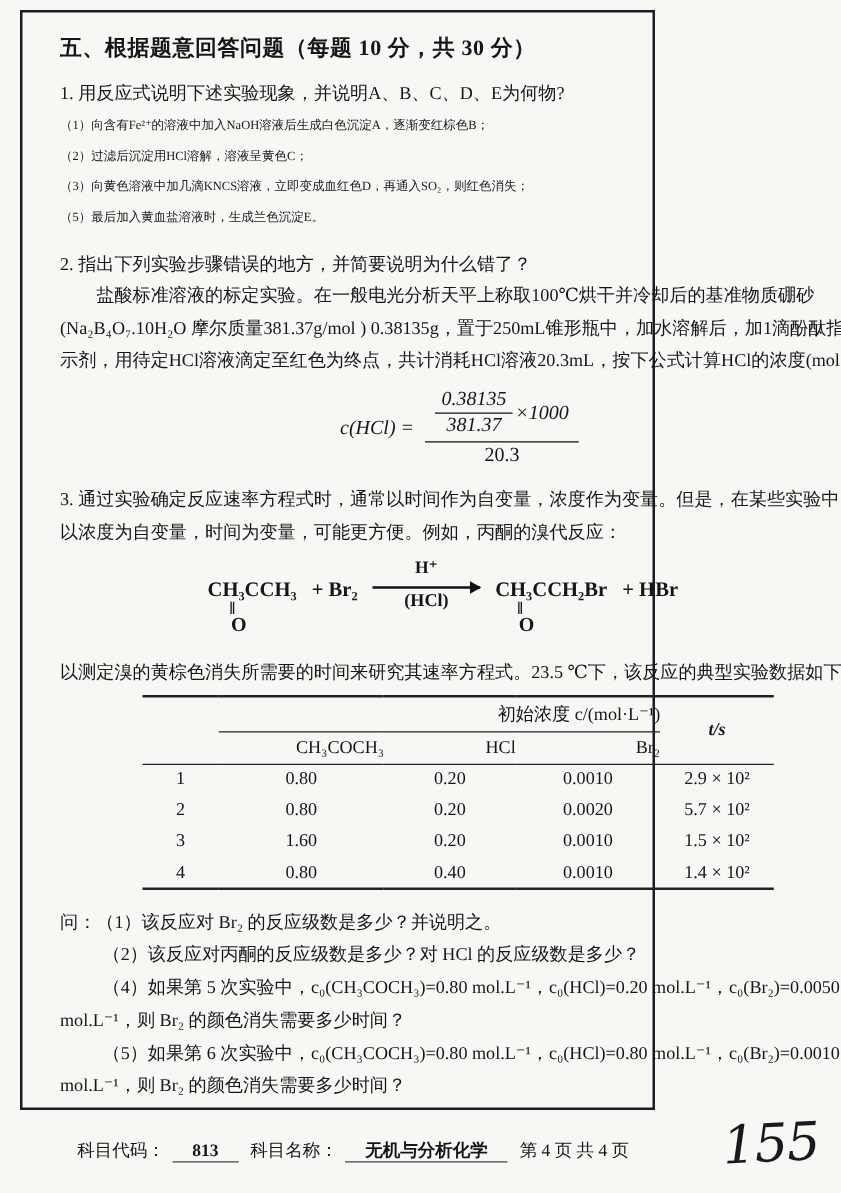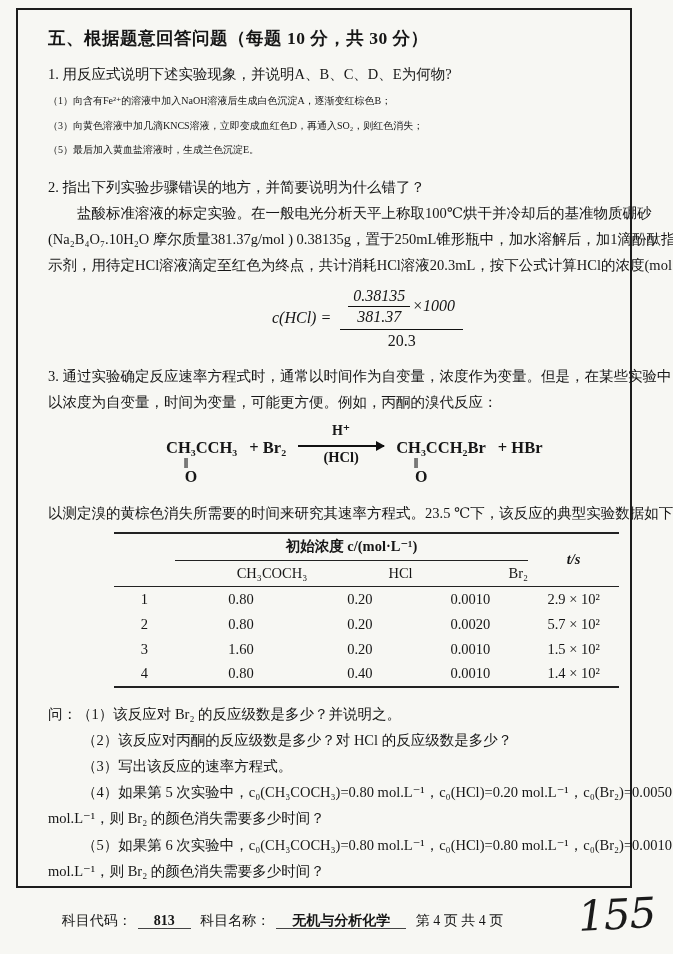--- a/index.html
+++ b/index.html
@@ -7,21 +7,21 @@
   body {
     width: 673px; height: 954px;
     background: #f7f7f3;
     font-family: "Liberation Serif", "DejaVu Serif", serif;
     color: #161616;
     position: relative;
     overflow: hidden;
   }
   .frame {
     position: absolute; left: 16px; top: 8px;
-    width: 616px; height: 880px;
+    width: 508px; height: 880px;
     border: 2px solid #1d1d1d;
     padding: 10px 24px 0 30px;
     overflow: visible;
   }
   .line { white-space: nowrap; }
   .section-title {
     font-size: 17.5px; font-weight: bold;
     margin-top: 6px; letter-spacing: 0.5px;
   }
   .q-heading { font-size: 14.5px; margin-top: 15px; }
@@ -74,21 +74,21 @@
   .table-intro { font-size: 14.5px; margin-top: 19px; }
 
   
   table.dtable {
     border-collapse: collapse; margin: 9px 0 0 66px;
     width: 505px; font-size: 14.5px;
     border-top: 2.5px solid #222; border-bottom: 2.5px solid #222;
   }
   .dtable td { padding: 0; text-align: center; }
   .dtable .grow td { height: 28px; }
-  .dtable .conc-span { border-bottom: 1.5px solid #222; font-weight: bold; }
+  .dtable .conc-span { border-bottom: 1.5px solid #222; font-weight: normal; text-align: right; }
   .dtable .ts-cell { border-bottom: 1.5px solid #222; font-style: italic; font-weight: bold; }
   .dtable .srow td { height: 26px; border-bottom: 1.5px solid #222; text-align: right; }
   .dtable .drow td { height: 25px; }
   .dtable .rownum { width: 64px; }
   .dtable .c1 { width: 136px; }
   .dtable .c2 { width: 110px; }
   .dtable .c3 { width: 120px; }
   .dtable .c4 { width: 95px; }
 
   .questions { margin-top: 13px; }
@@ -115,20 +115,21 @@
 <body>
 
 <div class="frame">
 
   <div class="section-title line">五、根据题意回答问题（每题 10 分，共 30 分）</div>
 
   <div>
     <div class="q-heading line">1. 用反应式说明下述实验现象，并说明A、B、C、D、E为何物?</div>
     <div class="q1-items">
       <div class="line">（1）向含有Fe²⁺的溶液中加入NaOH溶液后生成白色沉淀A，逐渐变红棕色B；</div>
+      <div class="line">（2）过滤后沉淀用HCl溶解，溶液呈黄色C；</div>
       <div class="line">（3）向黄色溶液中加几滴KNCS溶液，立即变成血红色D，再通入SO₂，则红色消失；</div>
       <div class="line">（5）最后加入黄血盐溶液时，生成兰色沉淀E。</div>
     </div>
   </div>
 
   <div>
     <div class="q-heading line">2. 指出下列实验步骤错误的地方，并简要说明为什么错了？</div>
     <div class="q2-body">
       <div class="line first">盐酸标准溶液的标定实验。在一般电光分析天平上称取100℃烘干并冷却后的基准物质硼砂</div>
       <div class="line">(Na₂B₄O₇.10H₂O 摩尔质量381.37g/mol ) 0.38135g，置于250mL锥形瓶中，加水溶解后，加1滴酚酞指</div>
@@ -217,21 +218,20 @@
         <td>0.40</td>
         <td>0.0010</td>
         <td>1.4 × 10²</td>
       </tr>
     </tbody>
       </table>
 
     <div class="questions">
       <div class="line">问：（1）该反应对 Br₂ 的反应级数是多少？并说明之。</div>
       <div class="line ind">（2）该反应对丙酮的反应级数是多少？对 HCl 的反应级数是多少？</div>
-      <div class="line ind">（3）写出该反应的速率方程式。</div>
       <div class="line ind">（4）如果第 5 次实验中，c₀(CH₃COCH₃)=0.80  mol.L⁻¹，c₀(HCl)=0.20  mol.L⁻¹，c₀(Br₂)=0.0050</div>
       <div class="line">mol.L⁻¹，则 Br₂ 的颜色消失需要多少时间？</div>
       <div class="line ind">（5）如果第 6 次实验中，c₀(CH₃COCH₃)=0.80  mol.L⁻¹，c₀(HCl)=0.80  mol.L⁻¹，c₀(Br₂)=0.0010</div>
       <div class="line">mol.L⁻¹，则 Br₂ 的颜色消失需要多少时间？</div>
     </div>
   </div>
 
 </div>
 
 <div class="footer">

